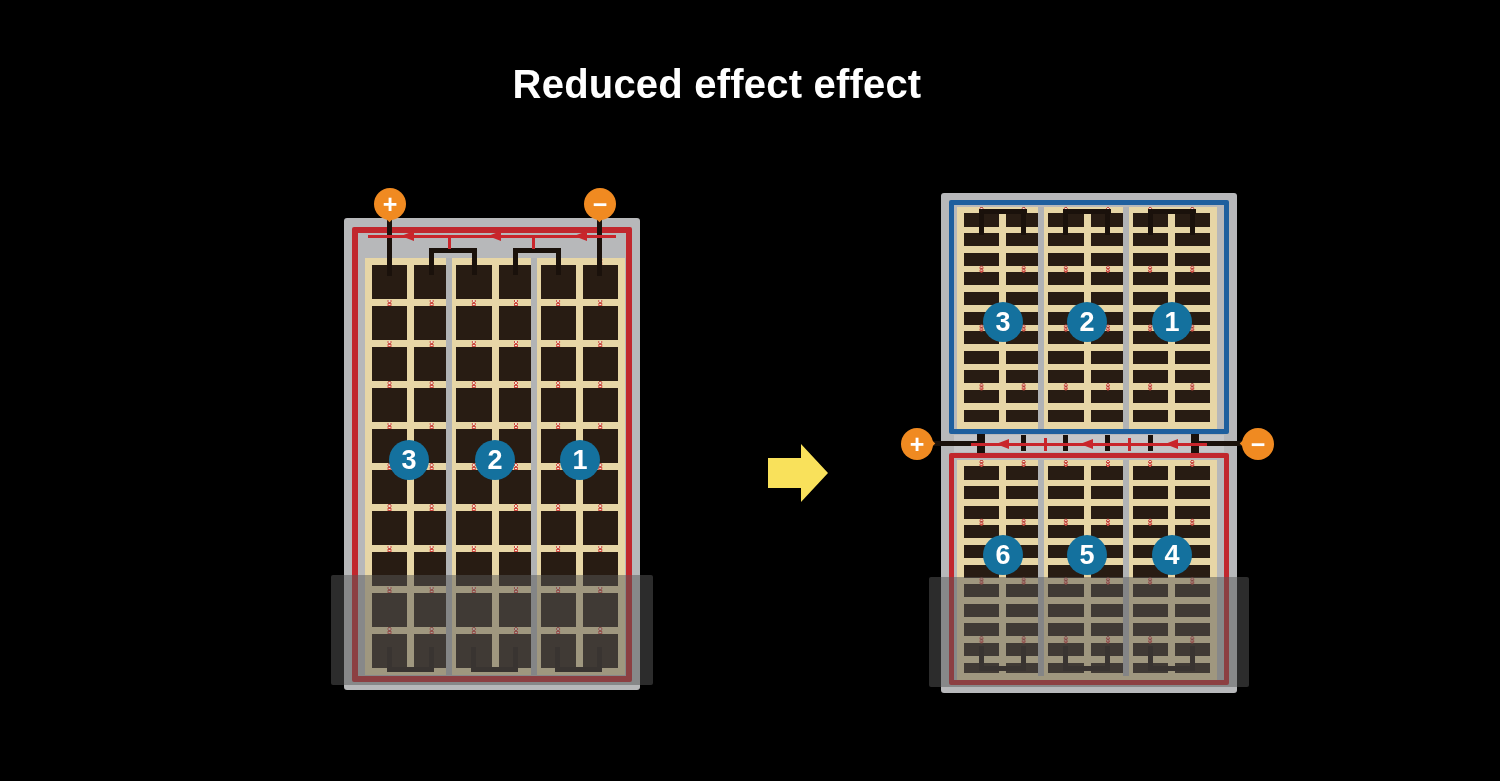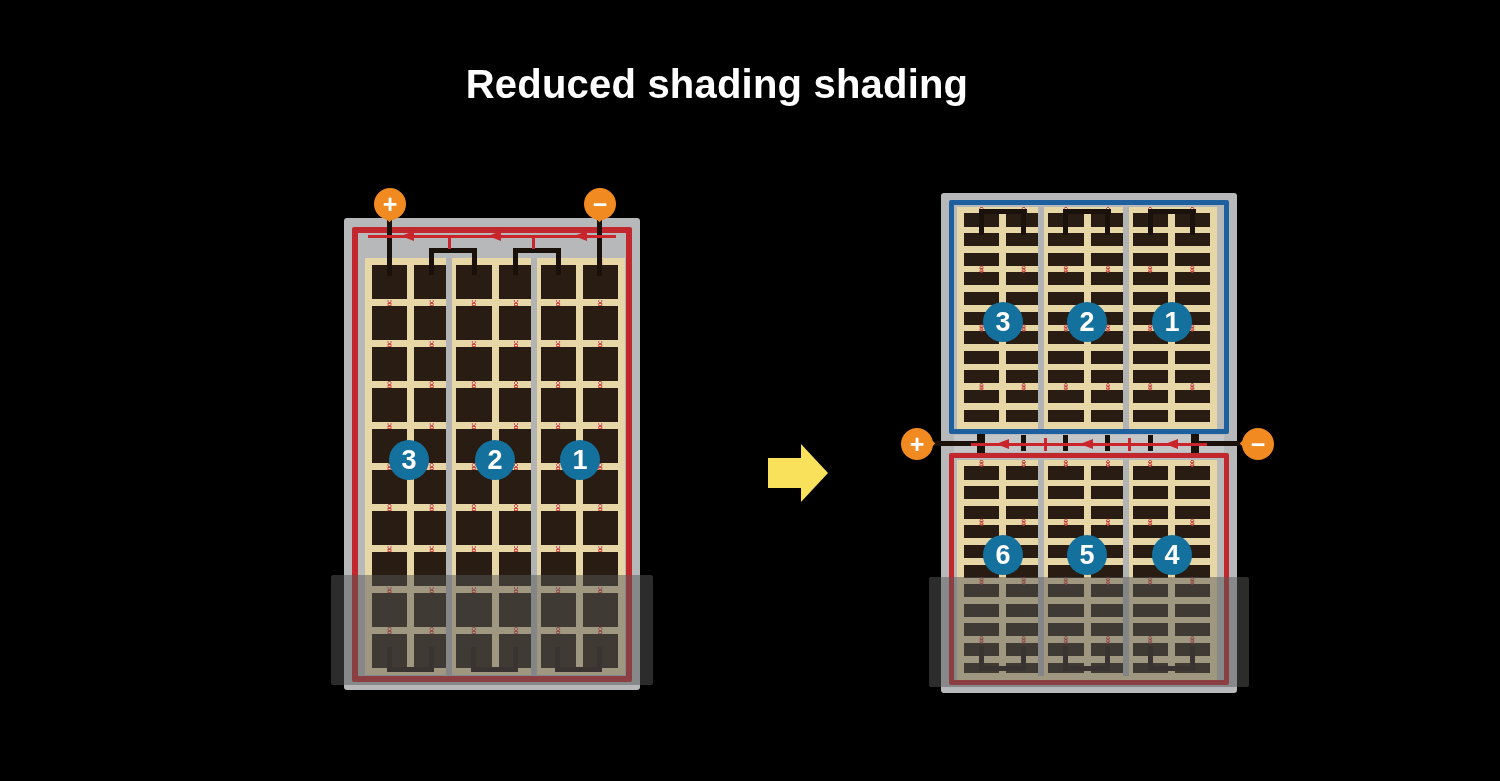--- a/index.html
+++ b/index.html
@@ -53,21 +53,21 @@
   .terminal .tcircle{position:absolute;inset:0;border-radius:50%;background:var(--terminal-orange);}
   .terminal .tglyph{position:absolute;inset:0;display:flex;align-items:center;justify-content:center;color:var(--terminal-text);font-size:25px;font-weight:700;line-height:1;}
   .arrowR{position:absolute;background:var(--arrow-yellow);clip-path:polygon(0 14px,33px 14px,33px 0,60px 29px,33px 58px,33px 44px,0 44px);}
 </style>
 </head>
 <body>
 
 <div class="stage">
 
   <div class="title-wrap">
-    <h1>Reduced shading shading</h1>
+    <h1>Reduced effect effect</h1>
   </div>
 
   <section class="panel" style="left:344px;top:218px;width:296px;height:472px;">
 
     <div class="field full box" style="left:21px;top:40px;width:253px;height:410px;"></div>
     <div class="divider" style="left:102px;top:40px;height:417px;"></div>
     <div class="divider" style="left:187px;top:40px;height:417px;"></div>
 
     <div class="redbox" style="left:8px;top:9px;width:268px;height:443px;"></div>
 

